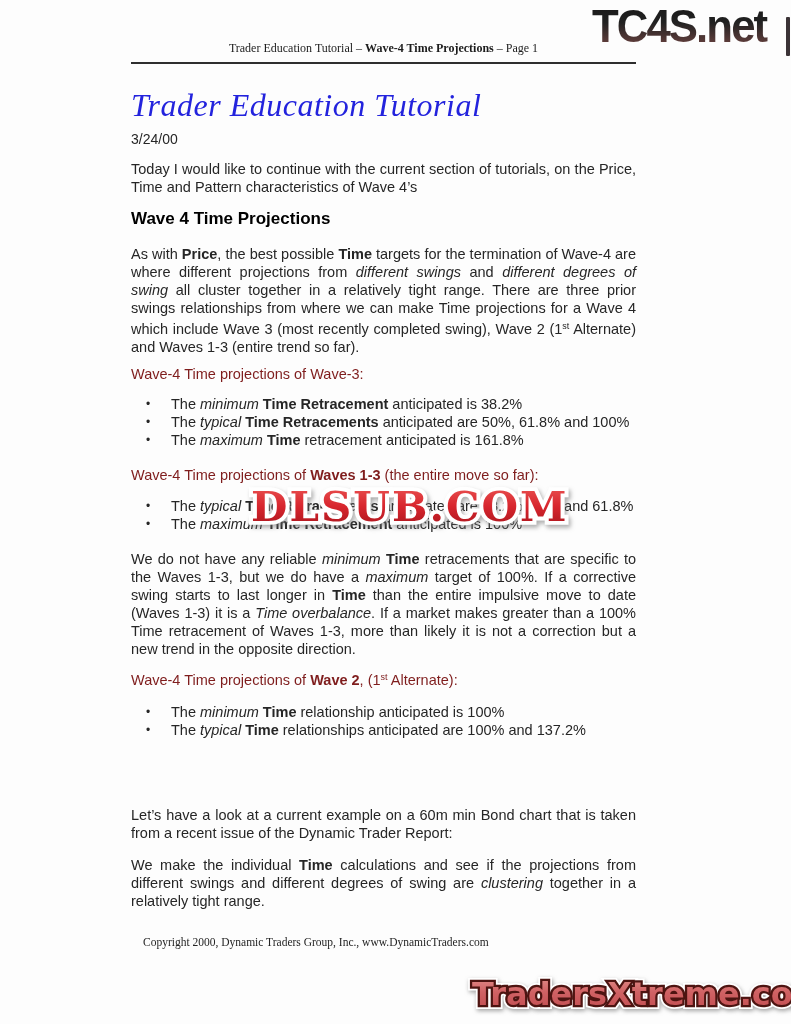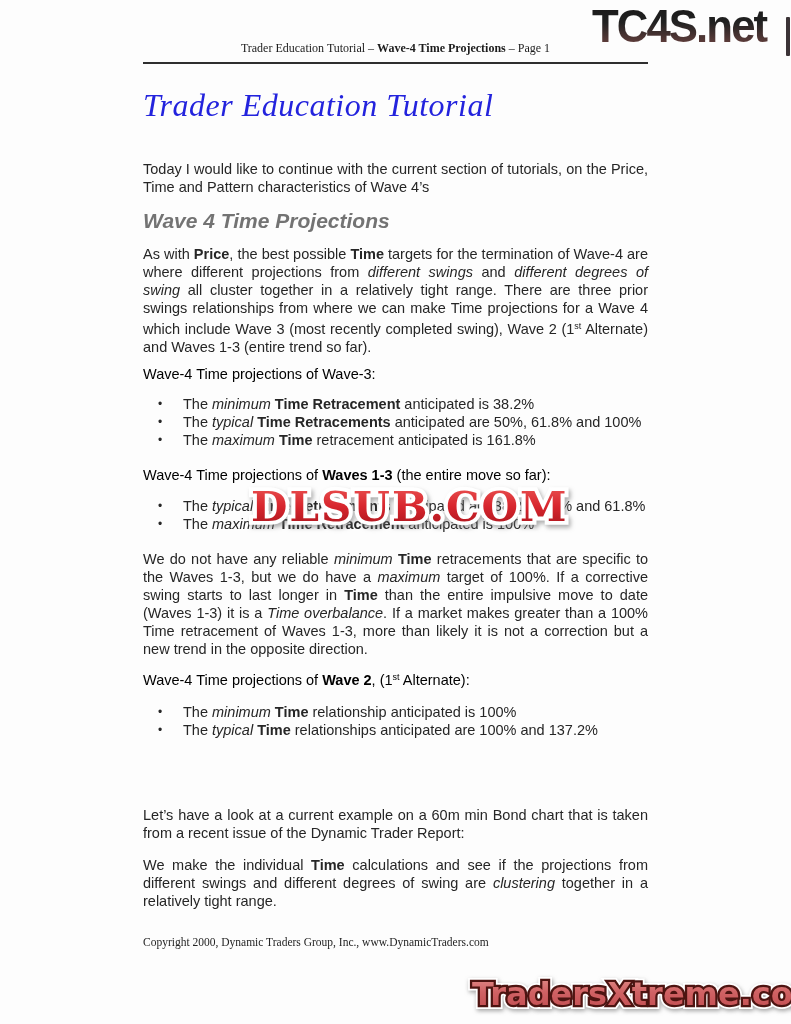--- a/index.html
+++ b/index.html
@@ -4,21 +4,21 @@
 <style>
   * { margin:0; padding:0; box-sizing:border-box; }
   html,body { width:791px; height:1024px; }
   body { font-family:"Liberation Sans", sans-serif; background:#ffffff; }
   #page {
     position:relative; width:791px; height:1024px;
     background:#fdfdfd; overflow:hidden;
   }
 
   
-  .blk { position:absolute; left:143px; width:505px; color:#262626; }
+  .blk { position:absolute; left:131px; width:505px; color:#262626; }
   .body-text { font-size:14.5px; line-height:18px; }
   .just { text-align:justify; }
   .s-b { font-weight:700; }
   .s-i { font-style:italic; }
   .s-sup { font-size:9px; vertical-align:5px; }
 
   
   #hdr {
     top:40px; height:24px;
     border-bottom:2px solid #2e2e2e;
@@ -53,25 +53,25 @@
     top:86px;
     font-family:"Liberation Serif", serif;
     font-weight:400; font-style:italic;
     font-size:32px; line-height:38px; letter-spacing:.5px;
     color:#2323dd;
   }
   #date { top:130px; font-size:14px; }
 
   
   #h-section {
-    top:209px; font-weight:700; font-size:21px; color:#737373;font-style:italic;
-  }
-
-  
-  .subhead { font-size:14.5px; line-height:18px; color:#000000; }
+    top:209px; font-weight:700; font-size:17px; color:#000000;
+  }
+
+  
+  .subhead { font-size:14.5px; line-height:18px; color:#7f1d1d; }
 
   
   .blist { font-size:14.5px; line-height:18px; }
   .bullet-row { display:flex; }
   .bullet-dot {
     width:25px; margin-left:15px; flex:none;
     font-size:12px; line-height:18px; color:#262626;
   }
   .bullet-text { flex:1; }
 
@@ -129,20 +129,21 @@
 <div id="page">
 
   <div id="hdr" class="blk">
     <span>Trader Education Tutorial – </span><span class="s-b">Wave-4 Time Projections</span><span> – Page 1</span>
   </div>
 
   <div id="tc4s">TC4S.net</div>
   <div id="edge-mark"></div>
 
   <div id="title" class="blk">Trader Education Tutorial</div>
+  <div id="date" class="blk body-text">3/24/00</div>
 
   <div class="blk body-text just" style="top:160px"><span>Today I would like to continue with the current section of tutorials, on the Price, Time and Pattern characteristics of Wave 4’s</span></div>
 
   <div id="h-section" class="blk">Wave 4 Time Projections</div>
 
   <div class="blk body-text just" style="top:245px"><span>As with </span><span class="s-b">Price</span><span>, the best possible </span><span class="s-b">Time</span><span> targets for the termination of Wave-4 are where different projections from </span><span class="s-i">different swings</span><span> and </span><span class="s-i">different degrees of swing</span><span> all cluster together in a relatively tight range. There are three prior swings relationships from where we can make Time projections for a Wave 4 which include Wave 3 (most recently completed swing), Wave 2 (1</span><span class="s-sup">st</span><span> Alternate) and Waves 1-3 (entire trend so far).</span></div>
 
   <div class="blk subhead" style="top:365px"><span>Wave-4 Time projections of Wave-3:</span></div>
 
   <div class="blk blist" style="top:395px">

